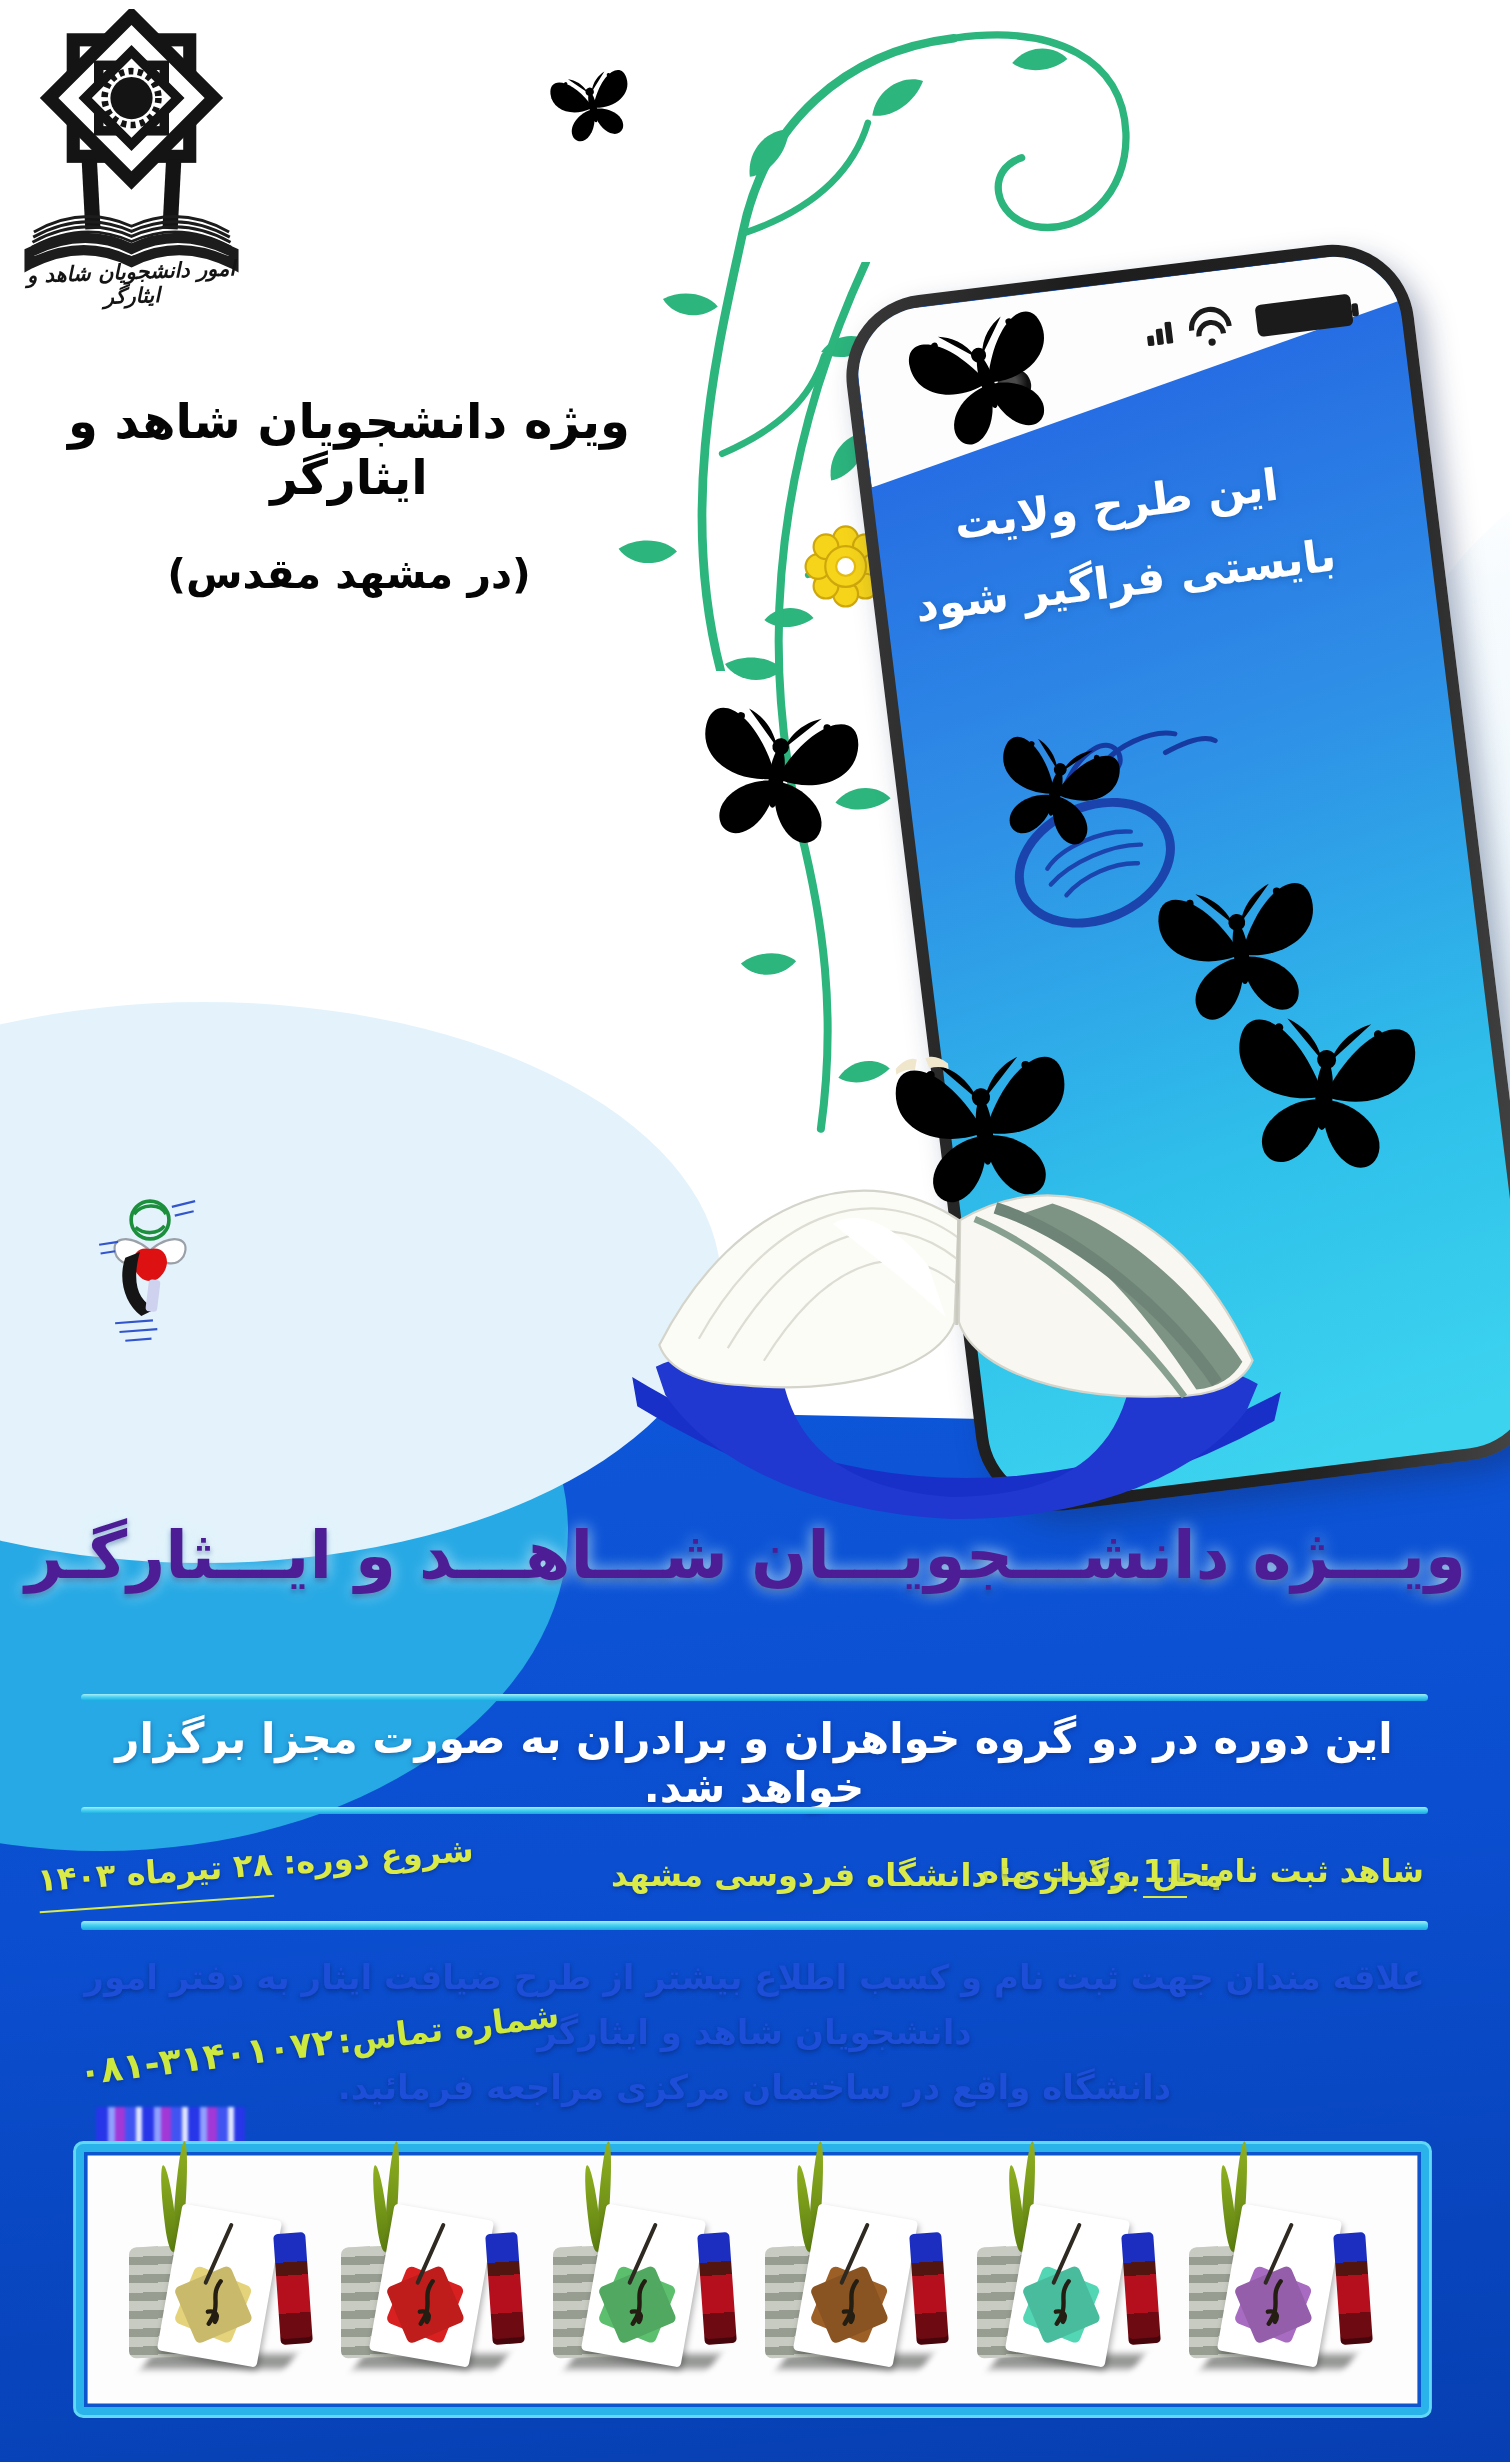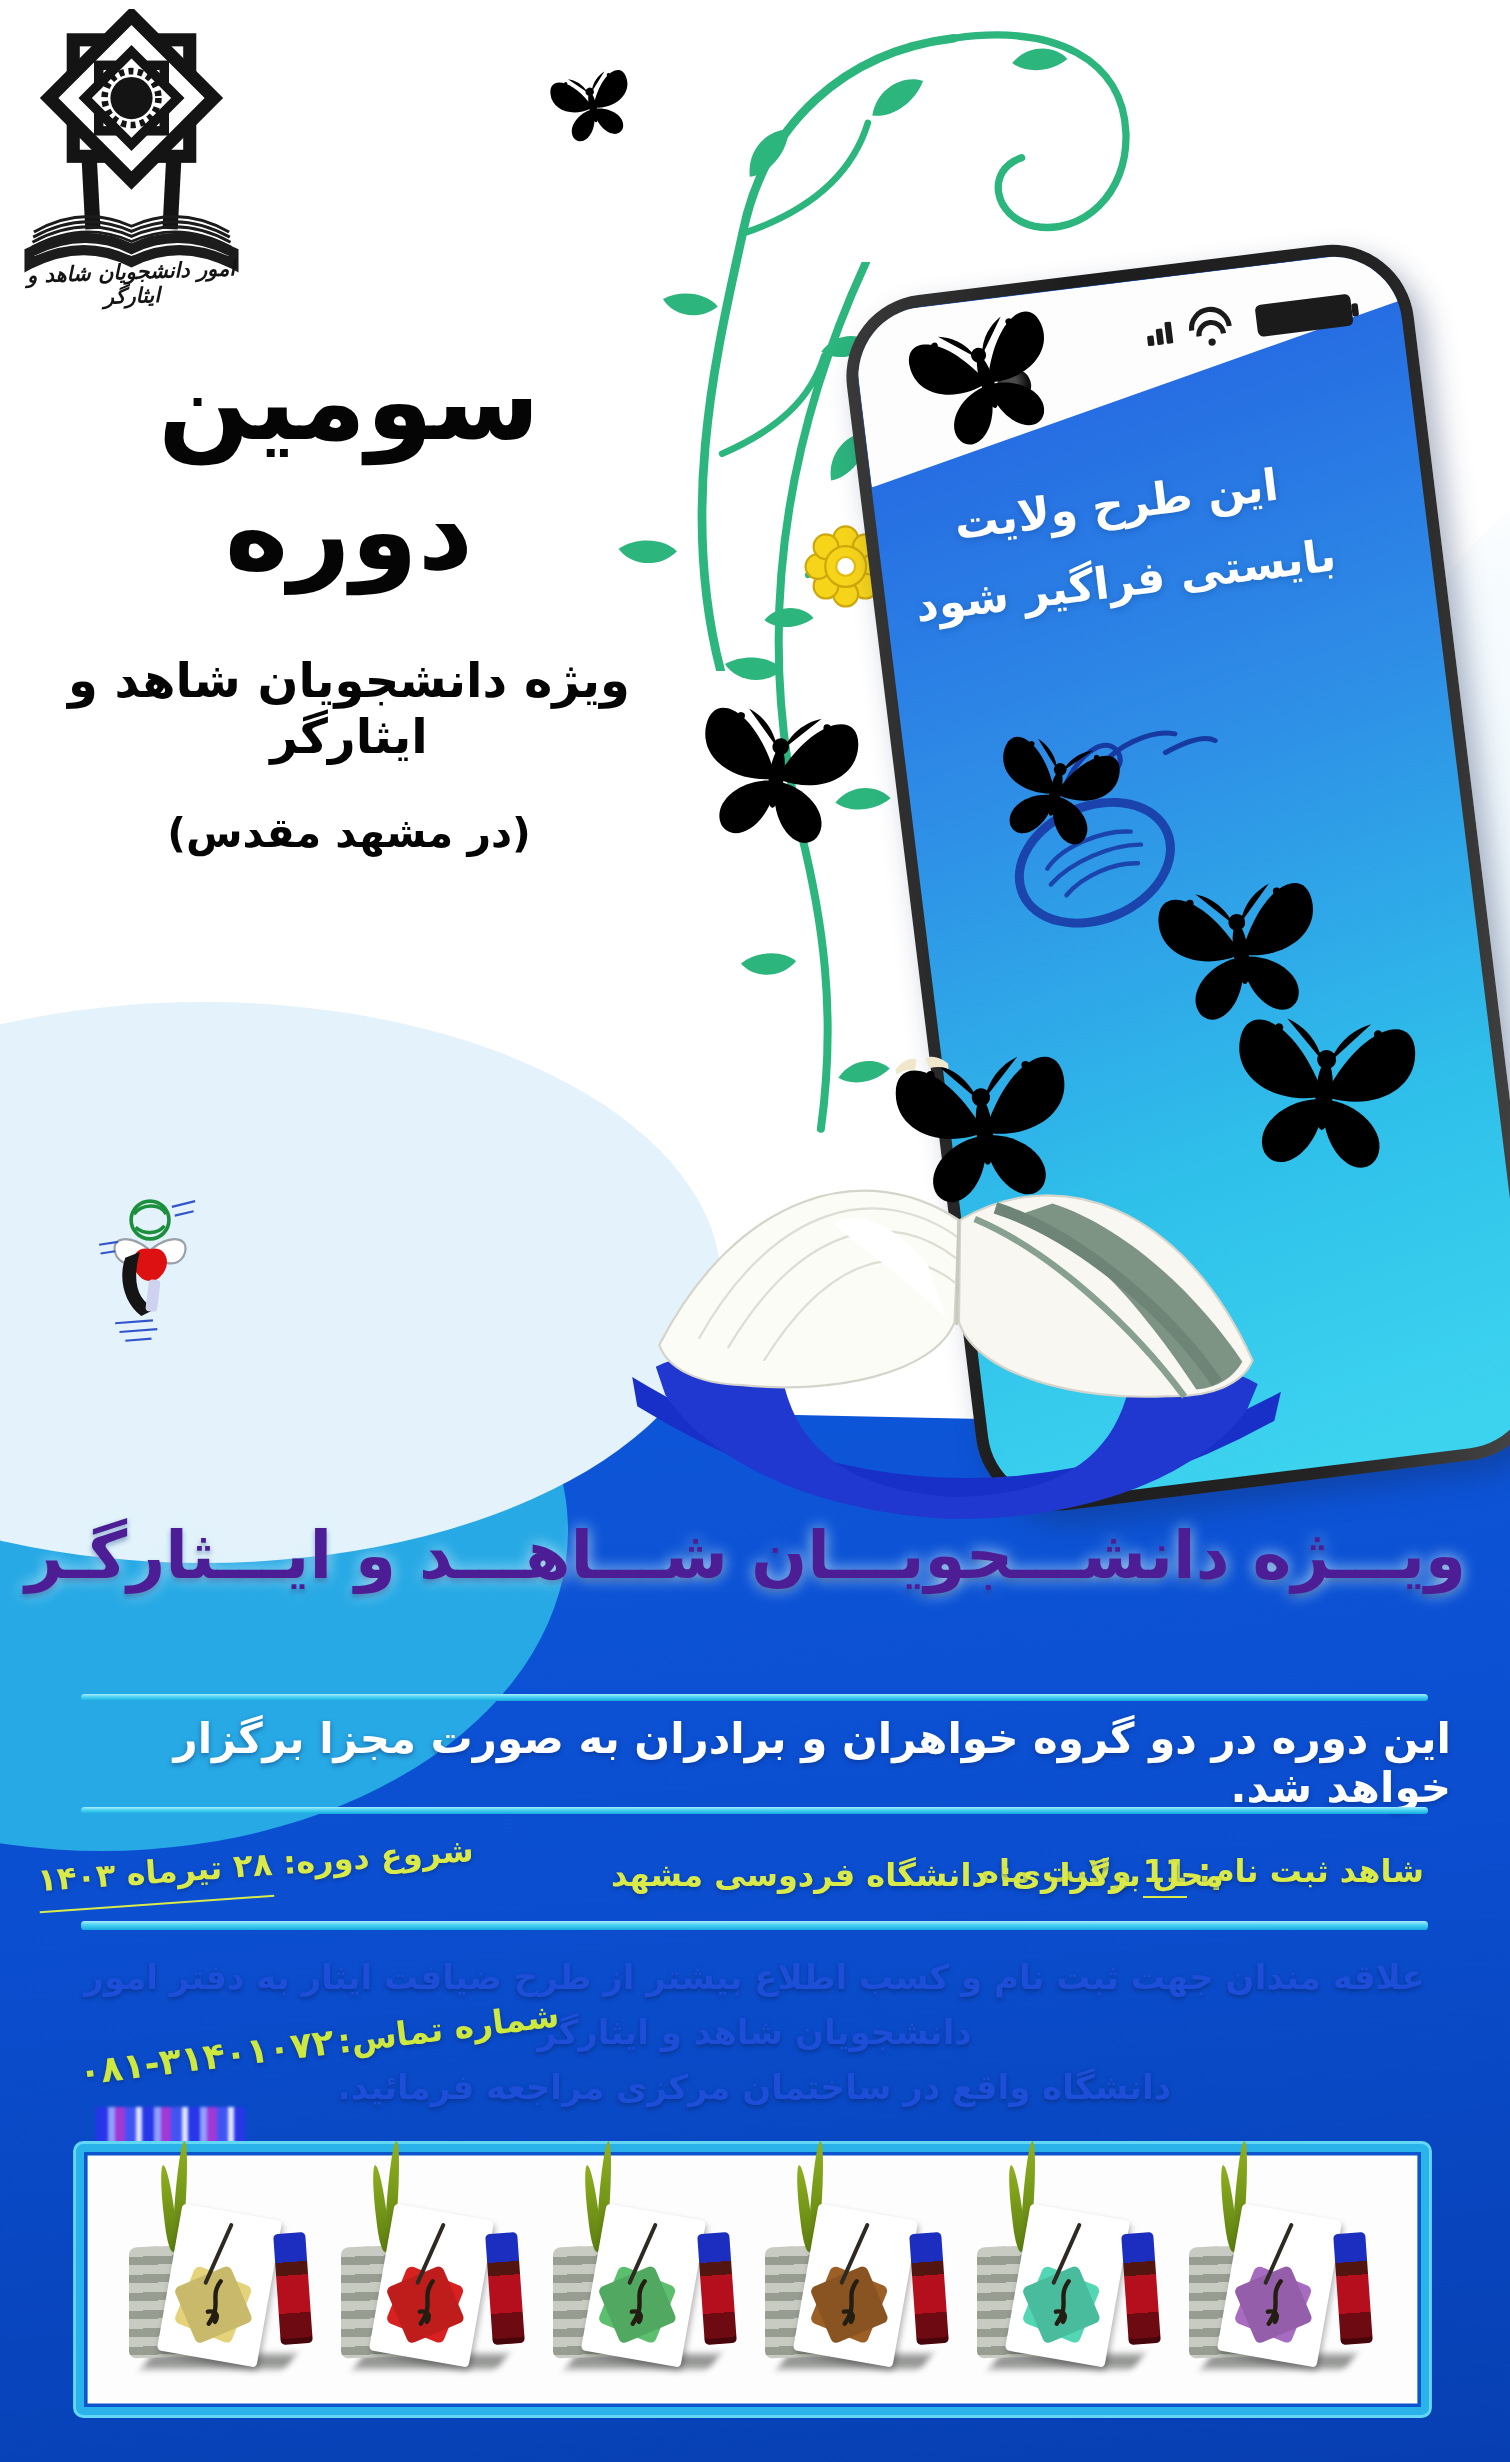--- a/index.html
+++ b/index.html
@@ -72,21 +72,21 @@
 
   
   .banner{left:44px;top:1517px;width:1423px;text-align:center;z-index:10;color:#4c1d95;
     font-size:66px;font-weight:bold;white-space:nowrap;
     text-shadow:0 0 14.6px rgba(210,245,255,.85), 0 2.9px 5.8px rgba(8,40,110,.55);}
   .rule{height:6.6px;border-radius:3.6px;z-index:10;
     background:linear-gradient(180deg,#a8eefb 0%, #49d2f2 45%, #17a9e0 100%);}
   .r1{left:82px;top:1694px;width:1347px;}
   .r2{left:82px;top:1807px;width:1347px;}
   .r3{left:82px;top:1921px;width:1347px;height:8.7px;}
-  .note{left:58px;top:1714px;width:1394px;text-align:right;z-index:10;color:#fff;
+  .note{left:58px;top:1714px;width:1394px;text-align:center;z-index:10;color:#fff;
     font-size:42px;font-weight:bold;text-shadow:0 2.2px 5.8px rgba(8,40,110,.5);}
   .info{z-index:10;color:#d9ea49;font-size:32px;font-weight:bold;
     text-shadow:0 1.5px 4.4px rgba(10,40,110,.55);white-space:nowrap;}
   .i-deadline{right:86px;top:1852px;}
   .i-venue{left:612px;top:1856px;}
   .i-start{left:38px;top:1846px;transform:rotate(-4deg);}
   .uline{border-bottom:2.9px solid #d9ea49;padding-bottom:5.8px;}
   .uline2{border-bottom:2.9px solid #d9ea49;padding-bottom:11.7px;}
   .cta{left:51px;top:1950px;width:1409px;text-align:center;z-index:10;color:#1d4ed8;
     font-size:34px;font-weight:bold;line-height:1.62;
@@ -179,21 +179,20 @@
         <path d="M25,313 Q93,275 160,305 Q227,275 295,313" stroke-width="4"></path>
         <path d="M24,320 Q93,282 160,312 Q227,282 296,320" stroke-width="4"></path>
         <path d="M23,327 Q93,289 160,319 Q227,289 297,327" stroke-width="4"></path>
         <path d="M20,334 Q93,297 160,329 Q227,297 300,334 L300,350 Q227,313 160,347 Q93,313 20,350 Z" stroke-width="14" fill="#ffffff"></path>
       </g>
     </svg>
     <div class="cal">امور دانشجویان شاهد و ایثارگر</div>
   </div>
 
   <div class="abs titles">
-    <div class="t1">سومین دوره</div>
     <div class="t3">ویژه دانشجویان شاهد و ایثارگر</div>
     <div class="t4">(در مشهد مقدس)</div>
   </div>
 
   <svg class="abs vine-top" viewBox="0 0 900 930">
     <g stroke="#2cb57d" fill="none" stroke-linecap="round">
       <path d="M300,930 C240,700 300,470 330,330 C360,180 470,80 620,62" stroke-width="12"></path>
       <path d="M620,62 C760,42 852,92 856,192 C859,276 796,332 731,320 C673,308 663,242 713,226" stroke-width="10"></path>
       <path d="M330,330 C420,300 480,250 502,178" stroke-width="9"></path>
       <path d="M302,632 C380,598 424,556 442,498" stroke-width="9"></path>

